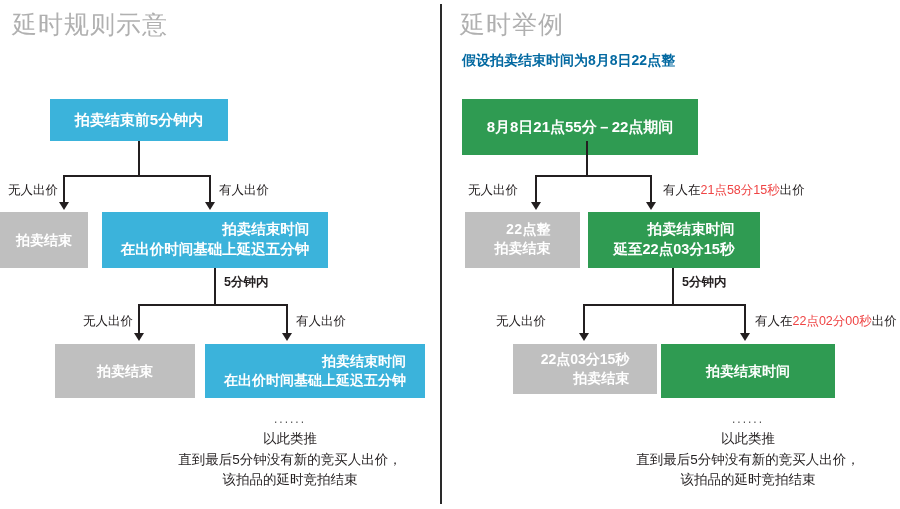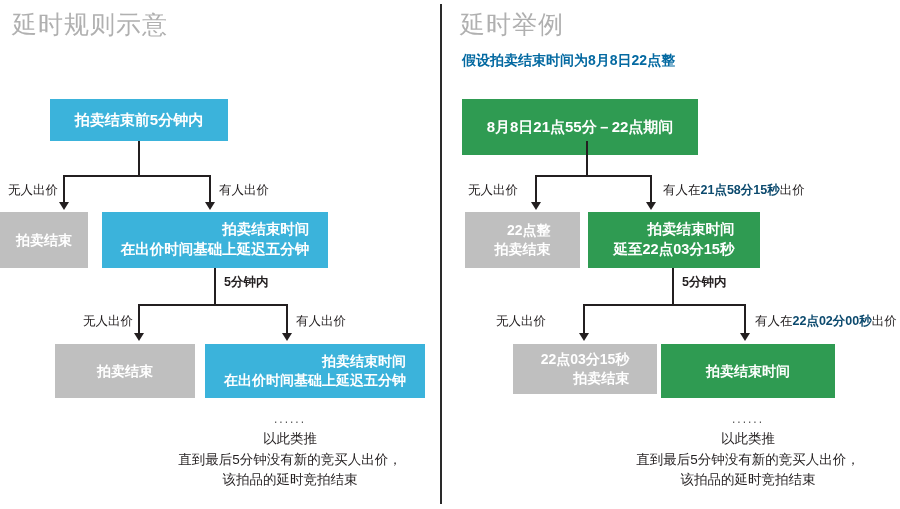--- a/index.html
+++ b/index.html
@@ -68,21 +68,21 @@
     border-right: 5px solid transparent;
     border-top: 8px solid #231f20;
   }
 
   
   .edge-label {
     font-size: 12.5px;
     color: #231f20;
     white-space: nowrap;
   }
-  .edge-label .hl { color: #0c4a6e; font-weight: bold; }
+  .edge-label .hl { color: #ef4444; font-weight: normal; }
   .edge-label.bold { font-weight: bold; }
 
   
   .footnote {
     text-align: center;
     color: #231f20;
     font-size: 13.5px;
     line-height: 1.55;
     white-space: nowrap;
   }
@@ -167,21 +167,21 @@
   <div class="abs vline" style="left:535px; top:175px; height:28px;"></div>
   <div class="abs arrow" style="left:531px; top:202px;"></div>
   <div class="abs vline" style="left:650px; top:175px; height:28px;"></div>
   <div class="abs arrow" style="left:646px; top:202px;"></div>
 
   <div class="abs edge-label" style="left:468px; top:182px;">无人出价</div>
   <div class="abs edge-label" style="left:663px; top:182px;">
     <span>有人在</span><span class="hl">21点58分15秒</span><span>出价</span>
   </div>
 
-  <div class="abs box box-gray" style="left:465px; top:212px; width:115px; height:56px; font-size:14px;">
+  <div class="abs box box-gray" style="left:465px; top:212px; width:115px; height:56px; font-size:14px;font-family:Liberation Mono, monospace;">
     <span>
       <span class="l">22点整</span>
       <span class="l">拍卖结束</span>
     </span>
   </div>
 
   <div class="abs box box-green" style="left:588px; top:212px; width:172px; height:56px; font-size:14.5px;">
     <span>
       <span class="l">拍卖结束时间</span>
       <span class="l">延至22点03分15秒</span>

